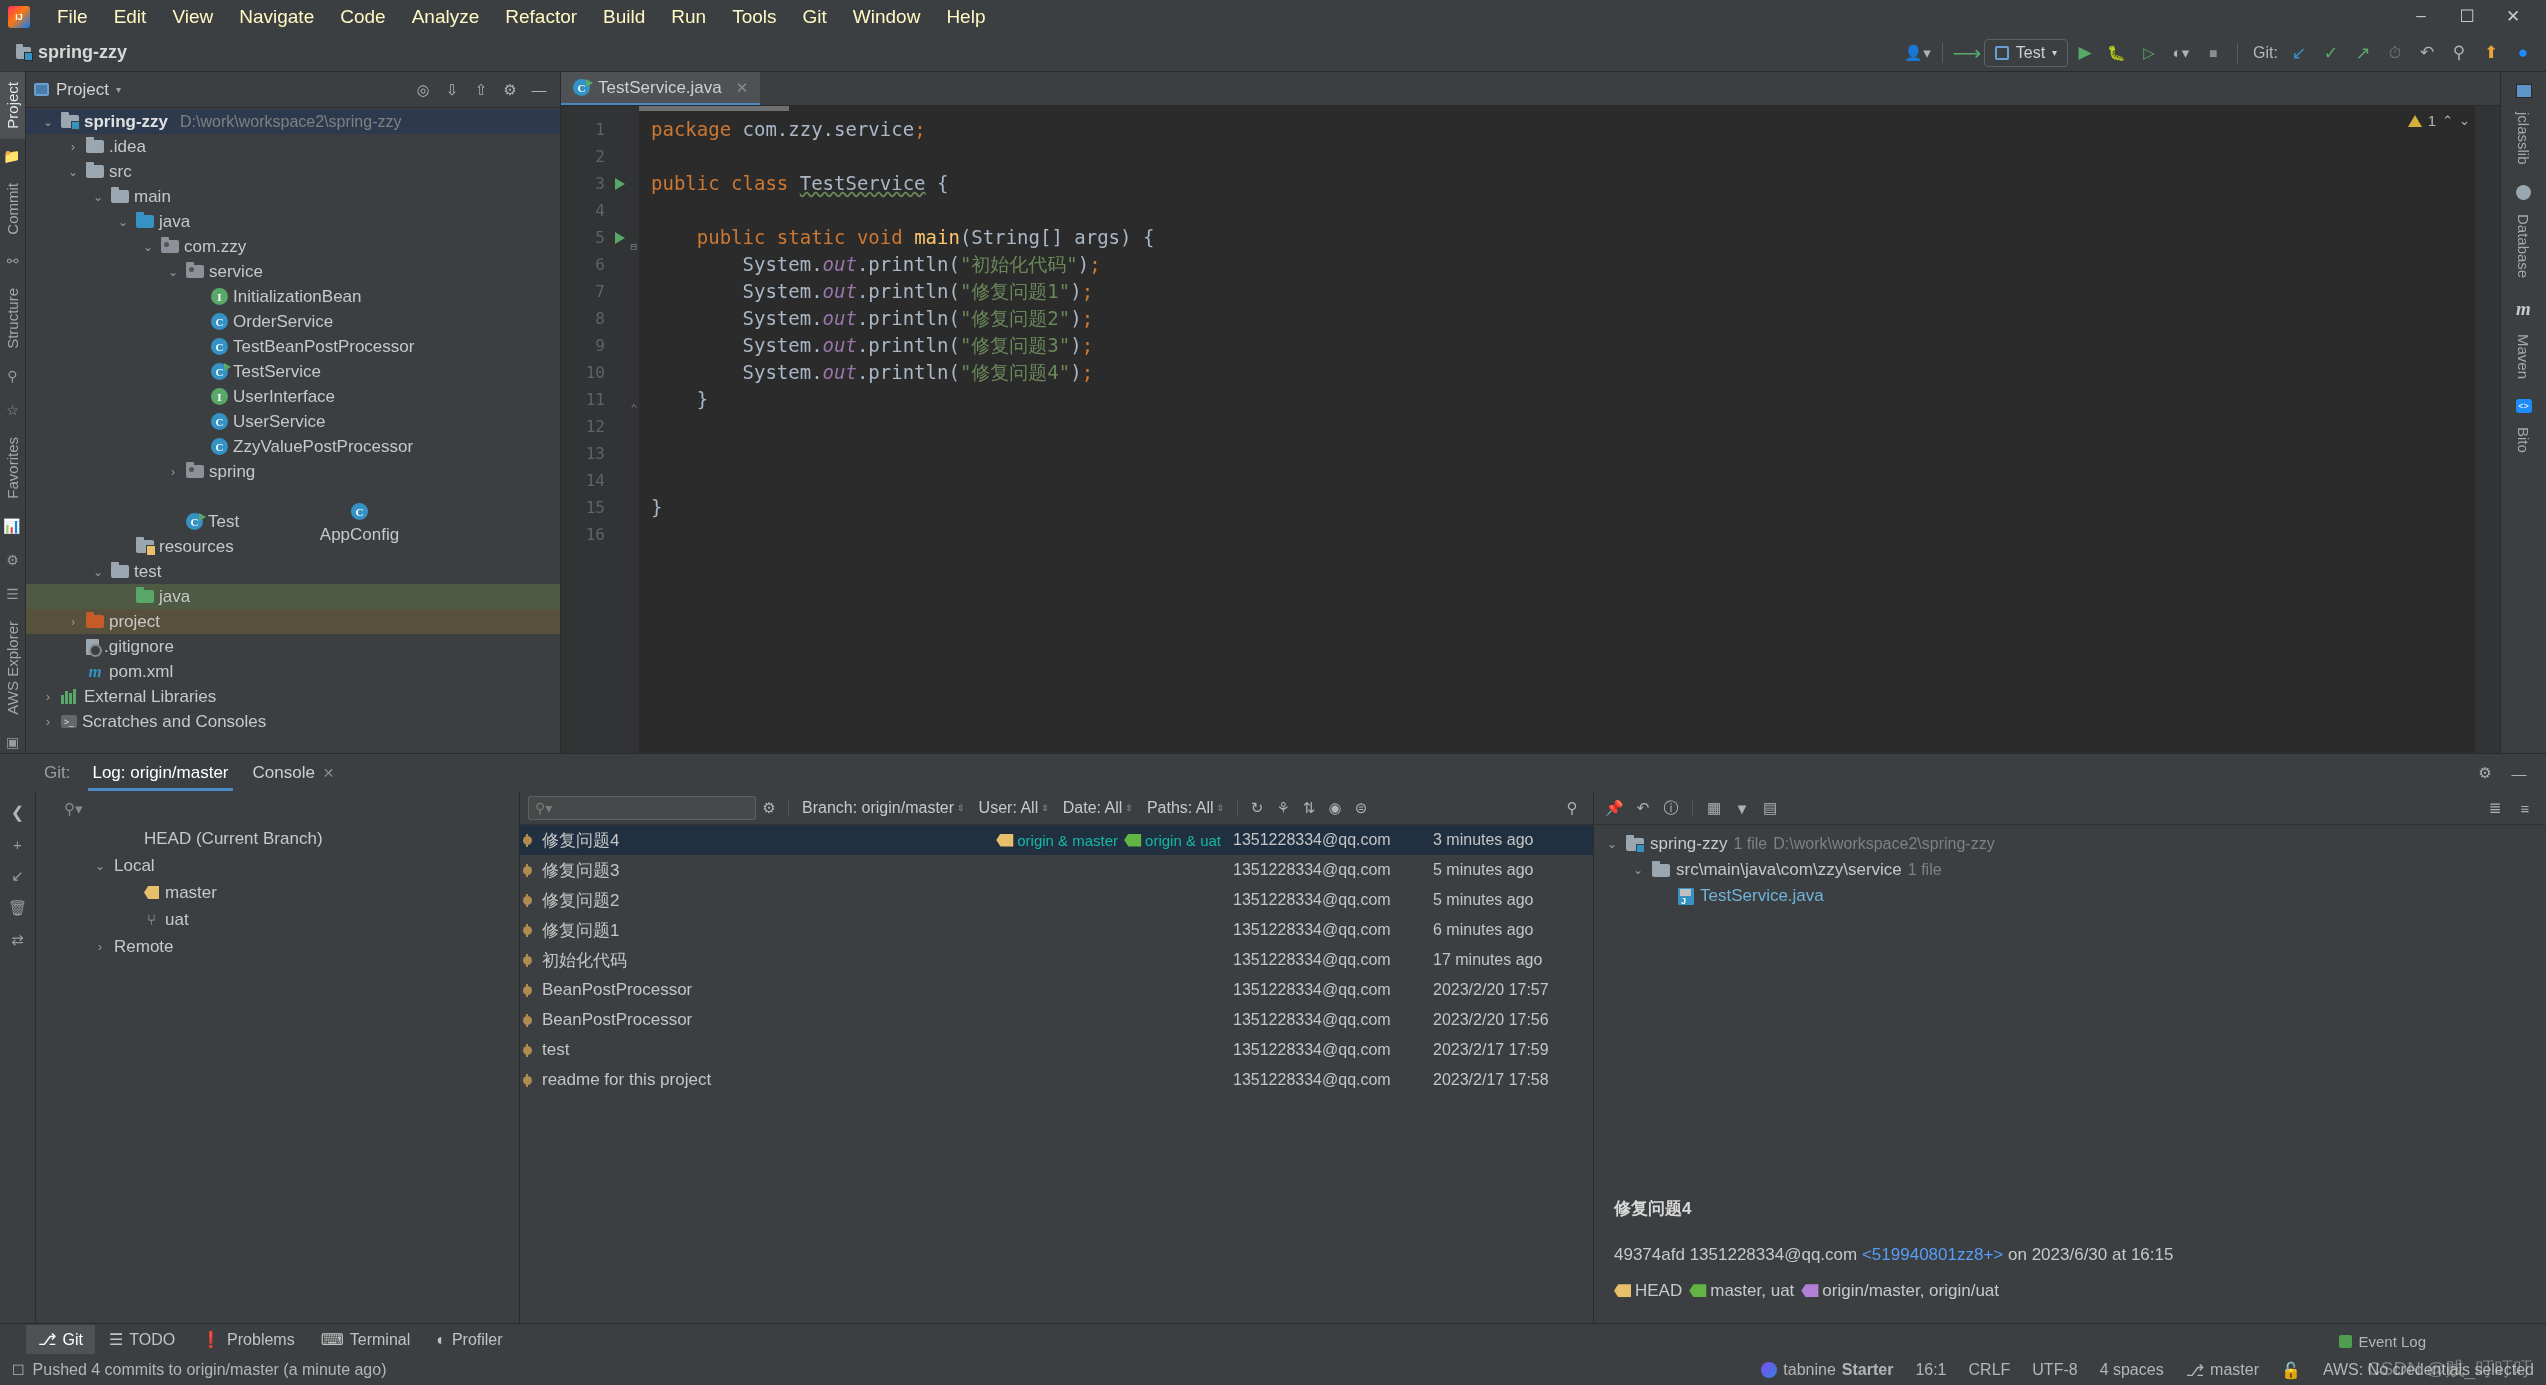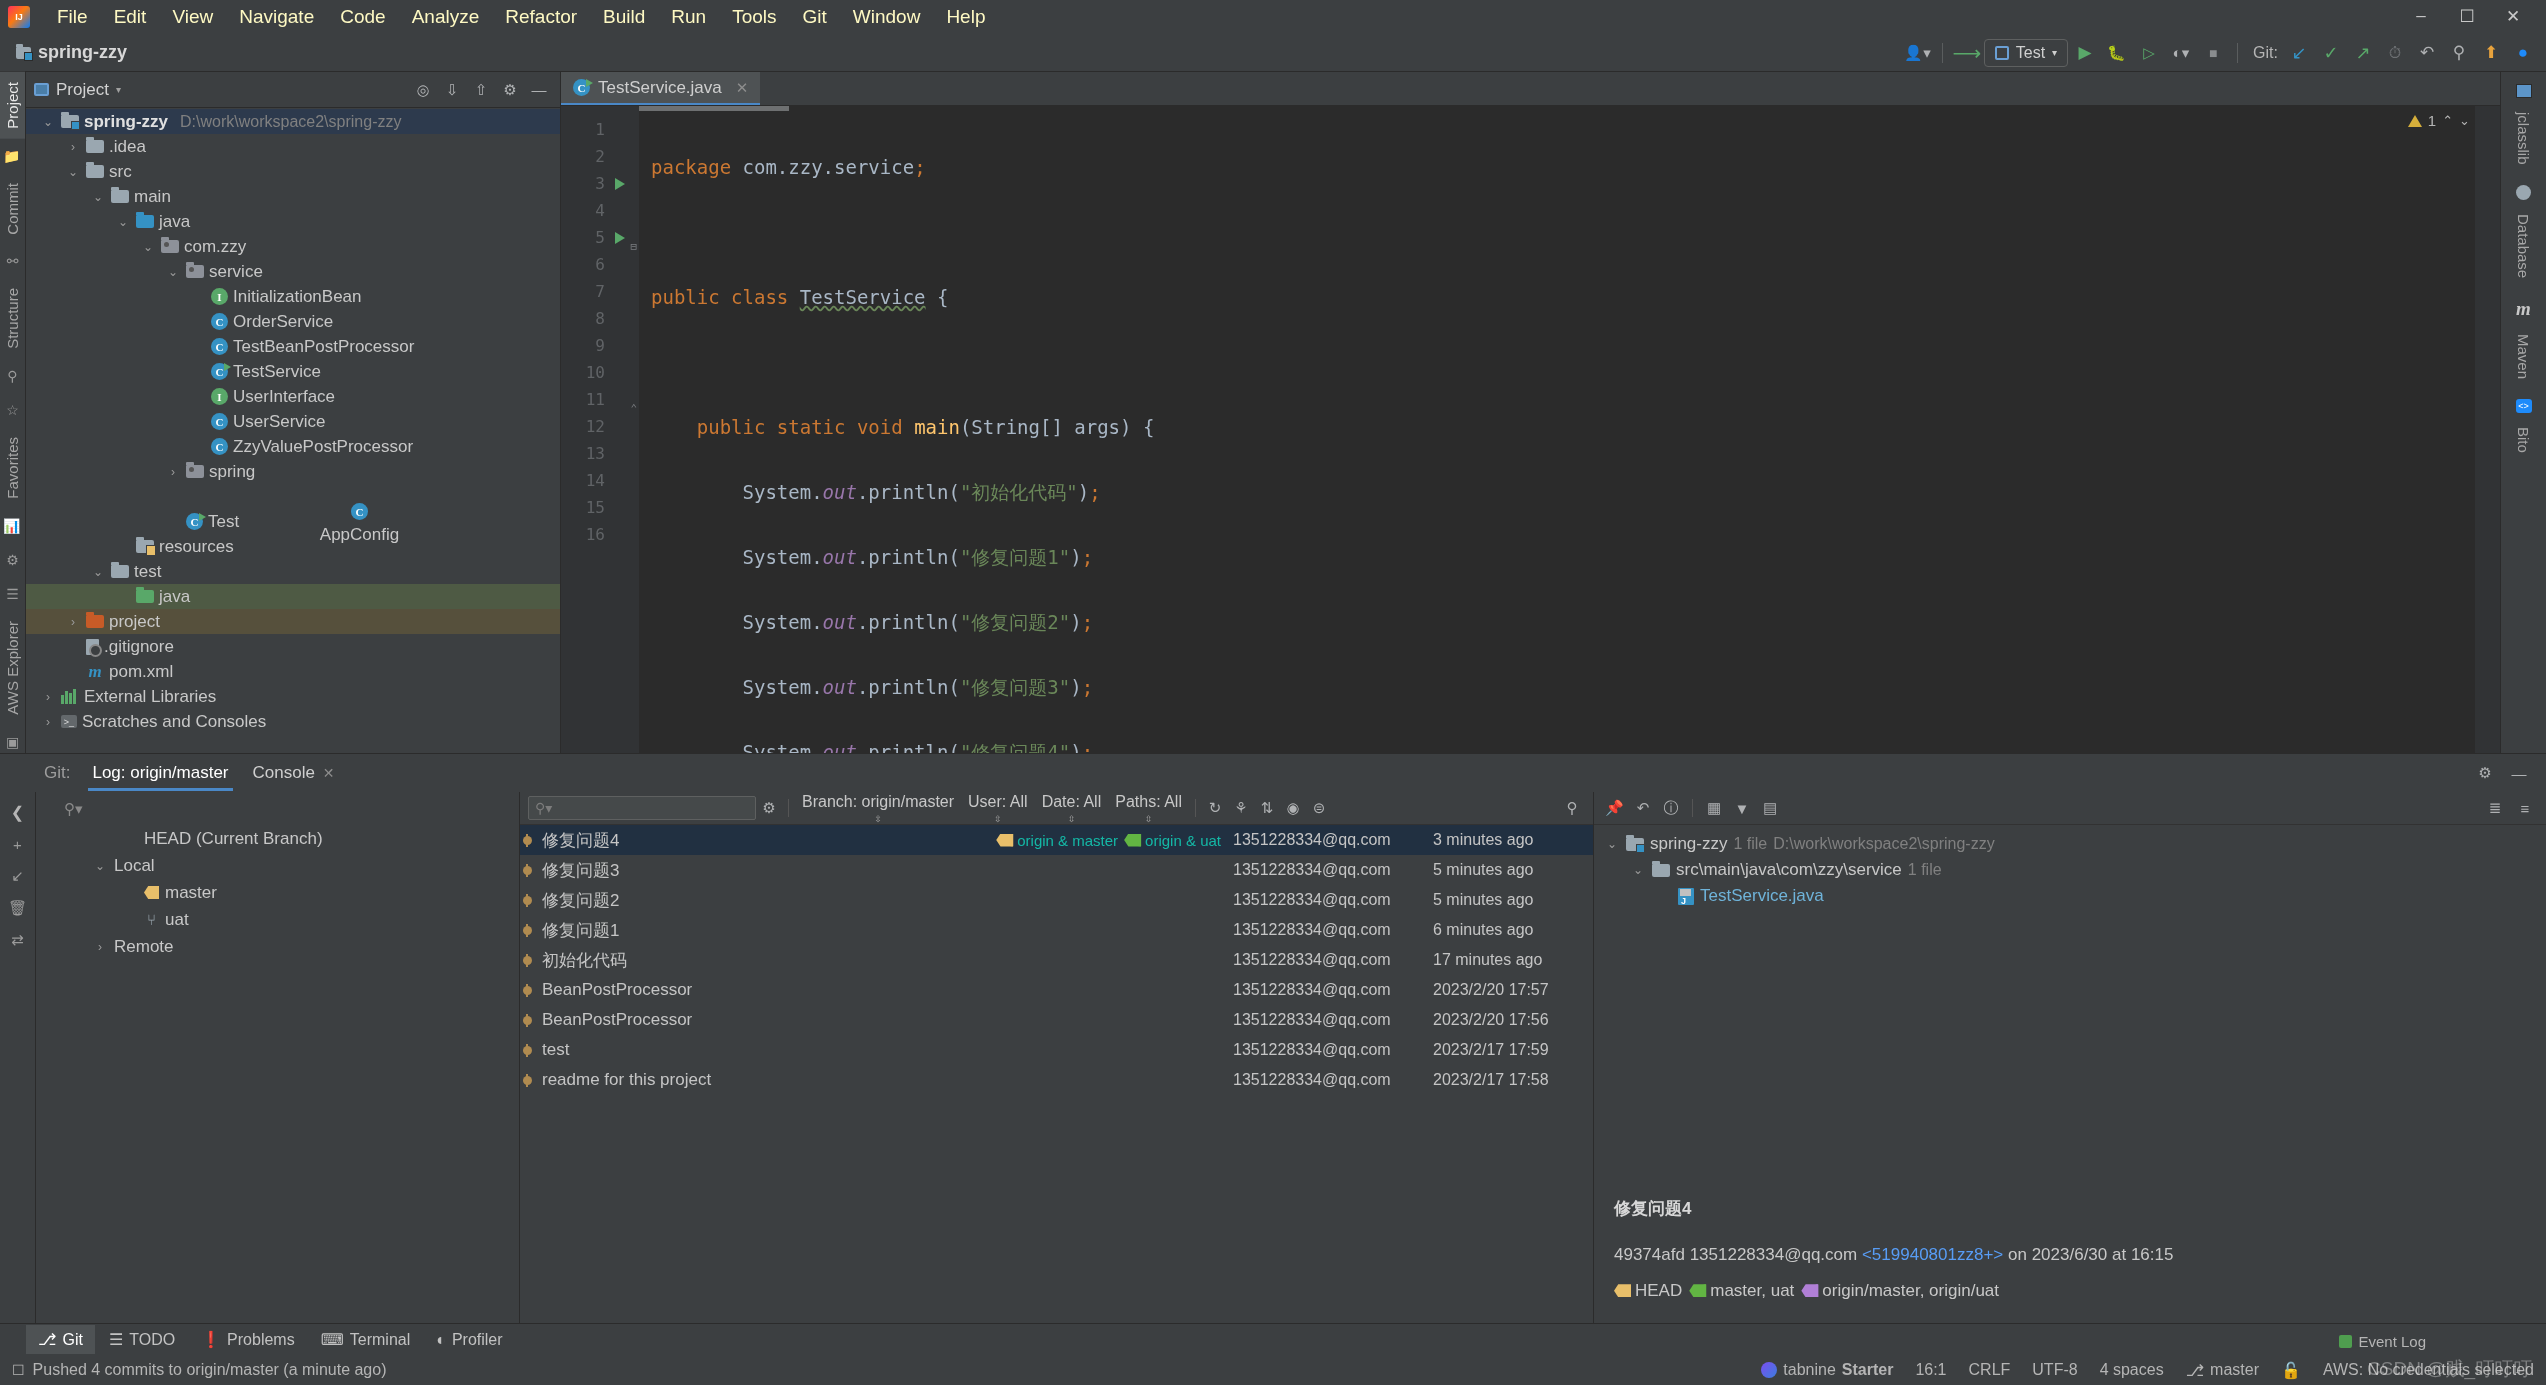--- a/index.html
+++ b/index.html
@@ -167,21 +167,21 @@
   .grun {
     position: absolute; right: 14px; top: 8px;
     border-left: 10px solid #59a869; border-top: 6px solid transparent; border-bottom: 6px solid transparent;
   }
   .gfold { position: absolute; right: 2px; top: 9px; font-size: 11px; color: #7a7d80; }
   .code {
     flex: 1; padding: 10px 0 0 12px; font-family: "DejaVu Sans Mono", monospace;
     font-size: 19px; line-height: 27px; color: #a9b7c6; white-space: pre; overflow: hidden;
     background: #2b2b2b; position: relative;
   }
-  .code-line { height: 27px; margin-top: 38px; }
+  .code-line { height: 27px; }
   .kw { color: #cc7832; }
   .str { color: #6a8759; }
   .cls-n { color: #a9b7c6; text-decoration: underline; text-decoration-style: wavy; text-decoration-color: #6a8759; }
   .fn { color: #ffc66d; }
   .fld { color: #9876aa; font-style: italic; }
   .pln { color: #a9b7c6; }
   .ed-right-gut {
     width: 26px; background: #313335; flex: none; position: relative; border-left: 1px solid #2b2b2b;
   }
   .warn-strip {
@@ -244,21 +244,21 @@
   .gw-filters {
     height: 33px; display: flex; align-items: center; gap: 0px; padding: 0 8px; flex: none;
     border-bottom: 1px solid #323232;
   }
   .filt-search {
     width: 228px; height: 24px; background: #45494a; border: 1px solid #5e6060; border-radius: 2px;
     display: flex; align-items: center; padding: 0 6px; font-size: 14px; color: #7c7c7c; gap: 4px;
   }
   .filt-ic { width: 26px; height: 26px; display: flex; align-items: center; justify-content: center;
              font-size: 15px; color: #afb1b3; }
-  .filt-txt { font-size: 16px; color: #c8c8c8; padding: 0 7px; display: flex; align-items: center; gap: 3px; cursor: default; flex-direction: column;}
+  .filt-txt { font-size: 16px; color: #c8c8c8; padding: 0 7px; display: flex; align-items: center; gap: 3px; cursor: default;}
   .filt-caret { font-size: 9px; color: #a0a0a0; }
   .vdiv { width: 1px; height: 18px; background: #555; margin: 0 6px; }
   .filt-right { margin-left: auto; display: flex; align-items: center; gap: 2px; }
 
   .commits-list { flex: 1; overflow: hidden; position: relative; }
   .crow {
     height: 30px; display: flex; align-items: center; font-size: 17px; color: #c5c5c5;
     padding-right: 8px; cursor: default; position: relative;
   }
   .crow.sel { background: #213041; }

